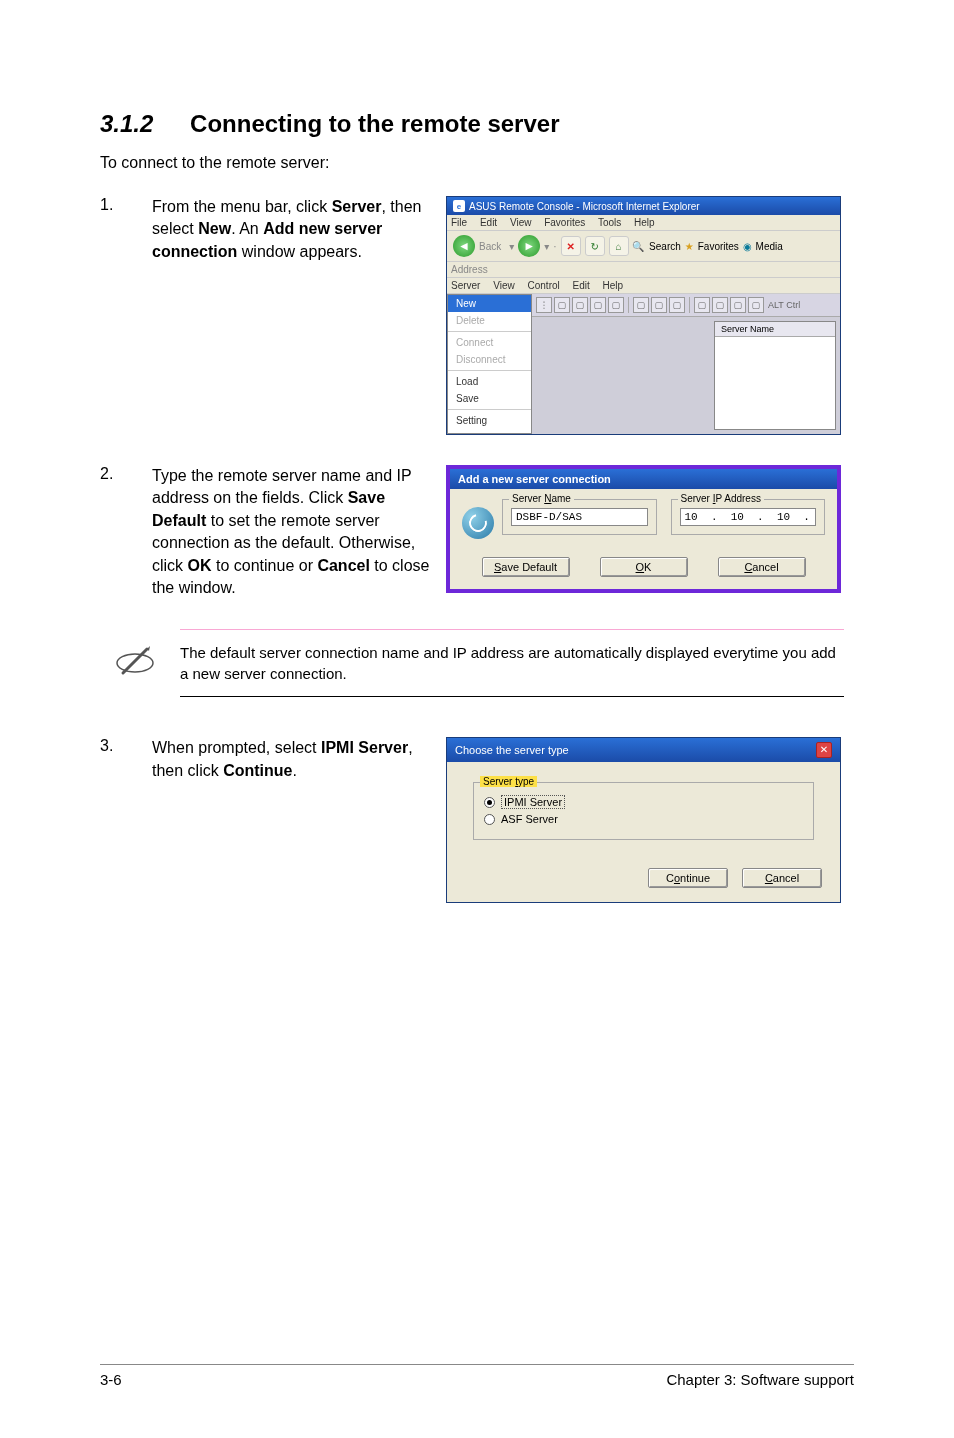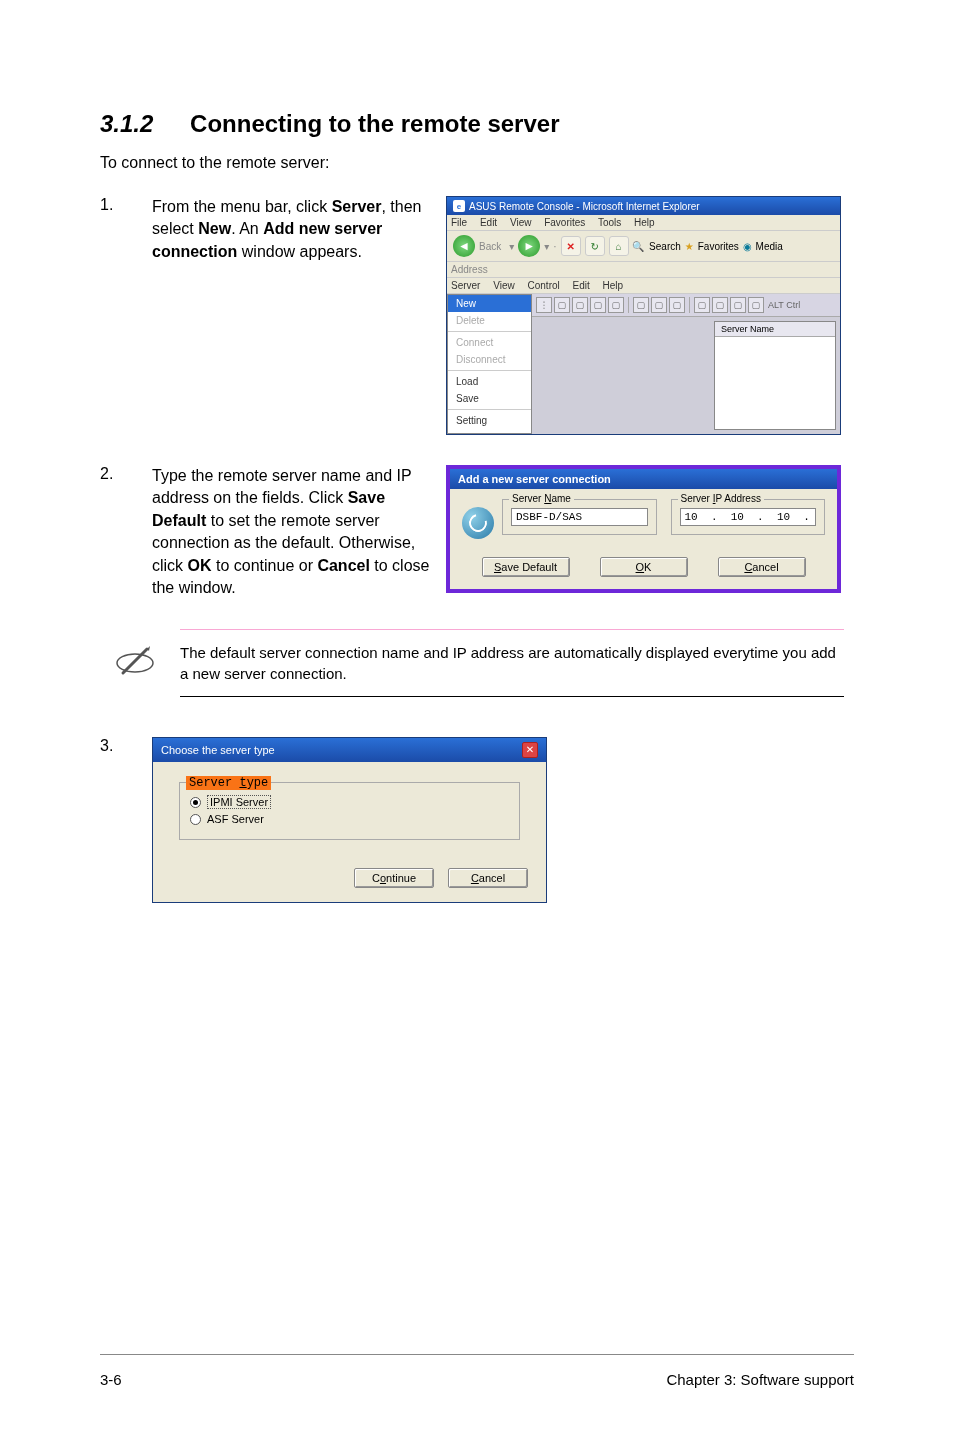--- a/index.html
+++ b/index.html
@@ -161,32 +161,32 @@
   }
   .dlg3-title{
     background: linear-gradient(to bottom, #2a6fd6, #1b4ba8);
     color:#fff;padding:4px 8px;font-weight:normal;font-size:11px;
     display:flex;justify-content:space-between;align-items:center;
   }
   .dlg3-title .closebtn{width:16px;height:16px;background:#d44;border:1px solid #a22;color:#fff;display:flex;align-items:center;justify-content:center;font-size:10px;line-height:1;border-radius:2px;}
   .dlg3-body{padding:14px 16px;}
   .dlg3-msg{font-size:11px;margin-bottom:10px;line-height:1.3;}
   .dlg3-fieldset{border:1px solid #aaa;padding:8px 10px 10px 10px;position:relative;margin:6px 10px 10px 10px;}
-  .dlg3-fieldset .legend{position:absolute;top:-7px;left:6px;background:#f97316;padding:0 3px;font-size:12px;font-family:Liberation Mono, monospace;}
+  .dlg3-fieldset .legend{position:absolute;top:-7px;left:6px;background:#fde047;padding:0 3px;font-size:10px;}
   .radio-row{display:flex;align-items:center;gap:6px;font-size:11px;margin:4px 0;}
   .radio-row .dotouter{width:11px;height:11px;border:1px solid #555;border-radius:50%;display:flex;align-items:center;justify-content:center;background:#fff;}
   .radio-row .doton{width:5px;height:5px;background:#000;border-radius:50%;}
   .radio-row .boxed{border:1px dotted #555;padding:0 2px;}
   .dlg3-buttons{display:flex;justify-content:flex-end;gap:14px;padding:4px 18px 14px 0;}
   .dlg3-buttons button{min-width:80px;padding:3px 8px;background:#ece9d8;border:1px solid #888;border-radius:2px;font-size:11px;box-shadow:1px 1px 0 #fff inset, -1px -1px 0 #999 inset;}
 
   .footer{
     position:absolute;bottom:50px;left:100px;right:100px;
     display:flex;justify-content:space-between;font-size:15px;
-    border-top:1px solid #888;padding-top:16px;
+    border-top:1px solid #888;padding-top:6px;
   }
 
   .tb-x{color:#d22;font-weight:bold;}
   .tb-refresh{color:#2a7a2a;}
   .tb-home{color:#2a6f2a;}
   .ie-fav{color:#d8a020;}
   .ie-media{color:#0a7a9a;}
   .ie-ie{width:12px;height:12px;border-radius:2px;background:#3a7fd6;display:inline-block;}
 </style>
 </head>
@@ -338,20 +338,23 @@
         <ellipse cx="20" cy="20" rx="18" ry="9" fill="none" stroke="#555" stroke-width="1.5"></ellipse>
         <line x1="8" y1="30" x2="32" y2="6" stroke="#555" stroke-width="3" stroke-linecap="round"></line>
         <polygon points="32,6 35,3 34,8" fill="#555"></polygon>
       </svg>
   </div>
   <div class="note-text">The default server connection name and IP address are automatically displayed everytime you add a new server connection.</div>
 </div>
 
 <div class="step-row">
   <div class="step-num">3.</div>
+  <div class="step-text">
+    <span>When prompted, select </span><b>IPMI Server</b><span>, then click </span><b>Continue</b><span>.</span>
+  </div>
   <div class="step-img">
     <div class="dlg3">
       <div class="dlg3-title">
         <span>Choose the server type</span>
         <span class="closebtn">✕</span>
       </div>
       <div class="dlg3-body">
         <div class="dlg3-fieldset">
           <span class="legend">Server <span class="underline">t</span>ype</span>
           <div class="radio-row">

